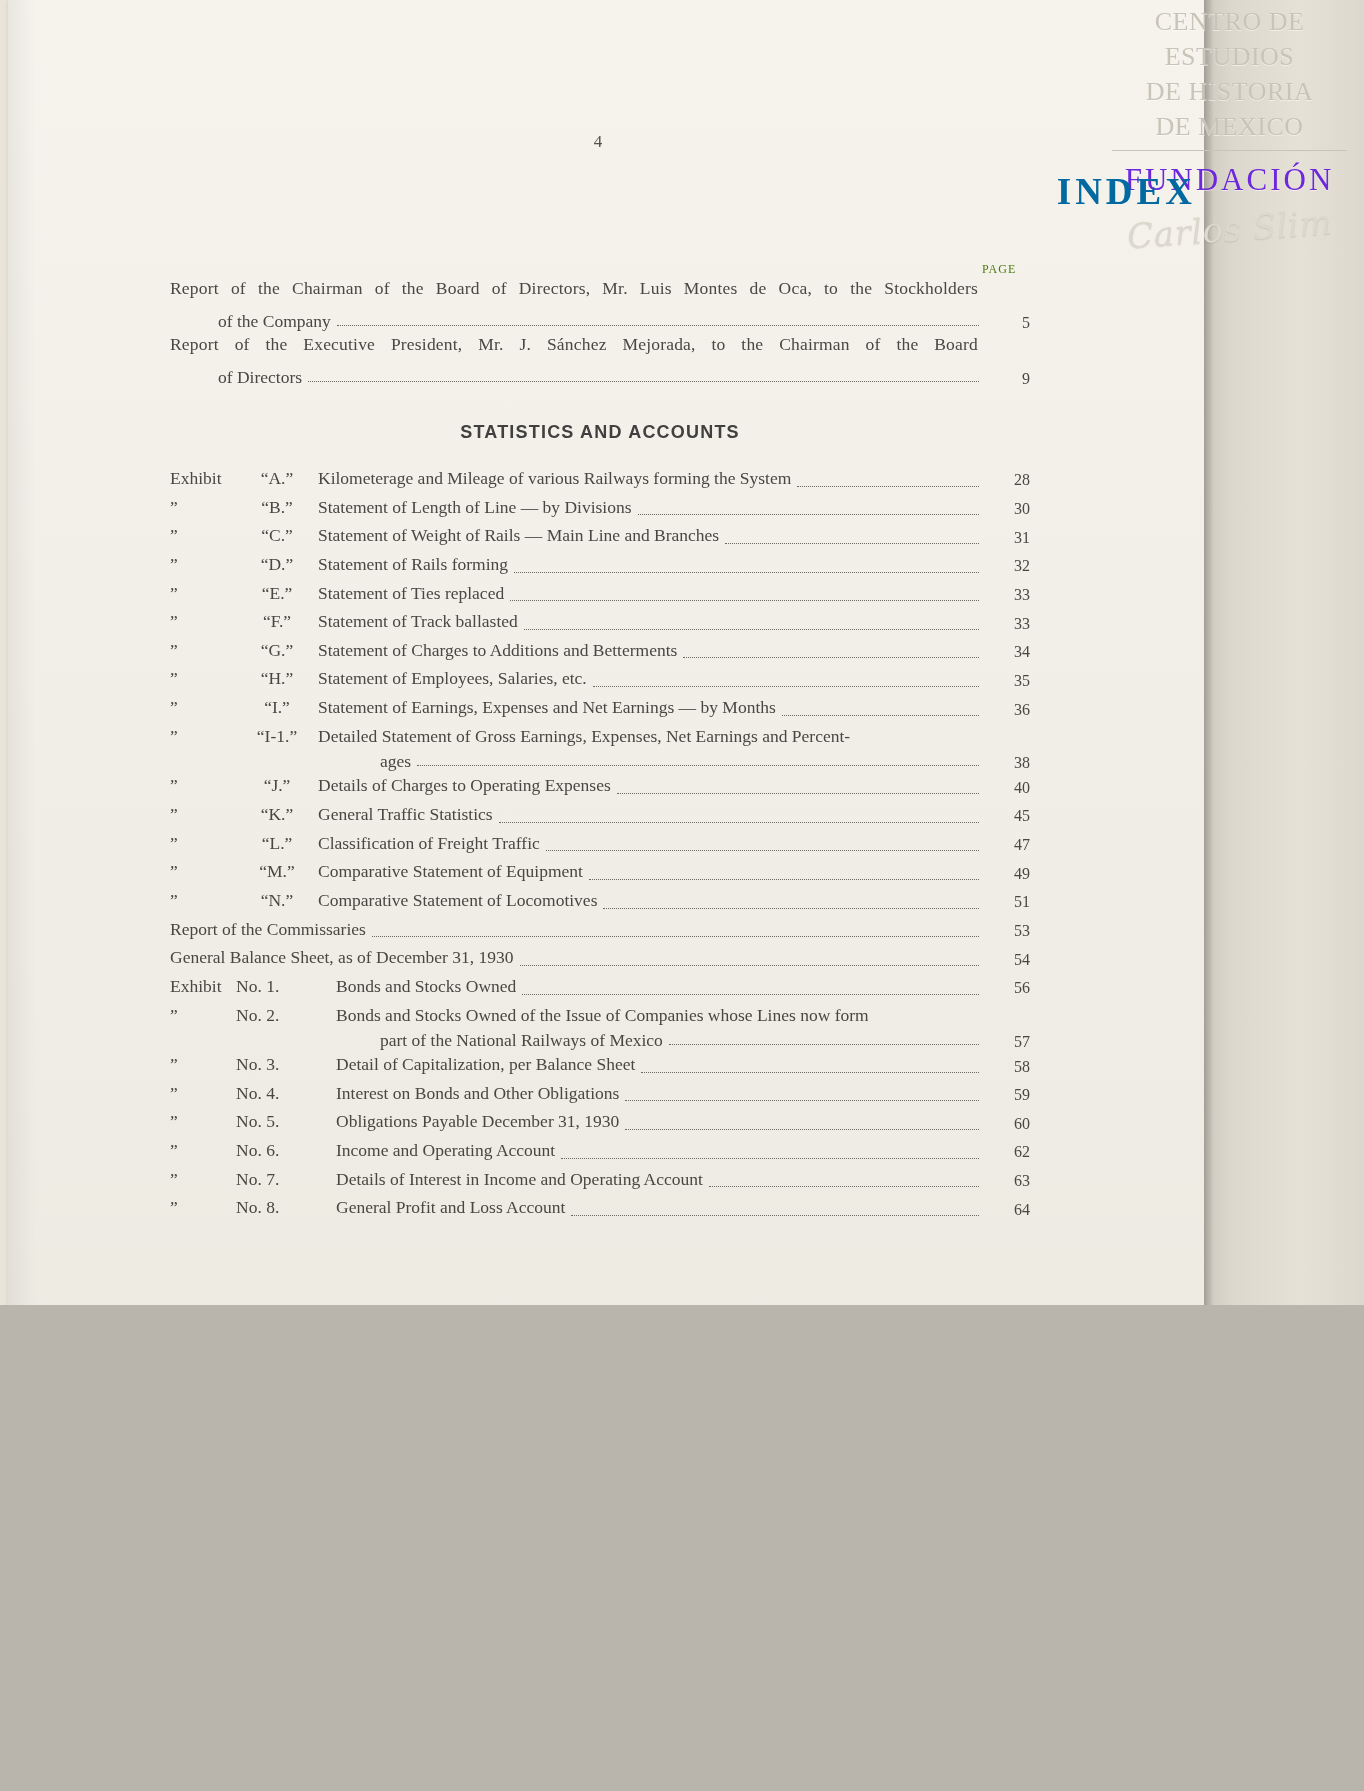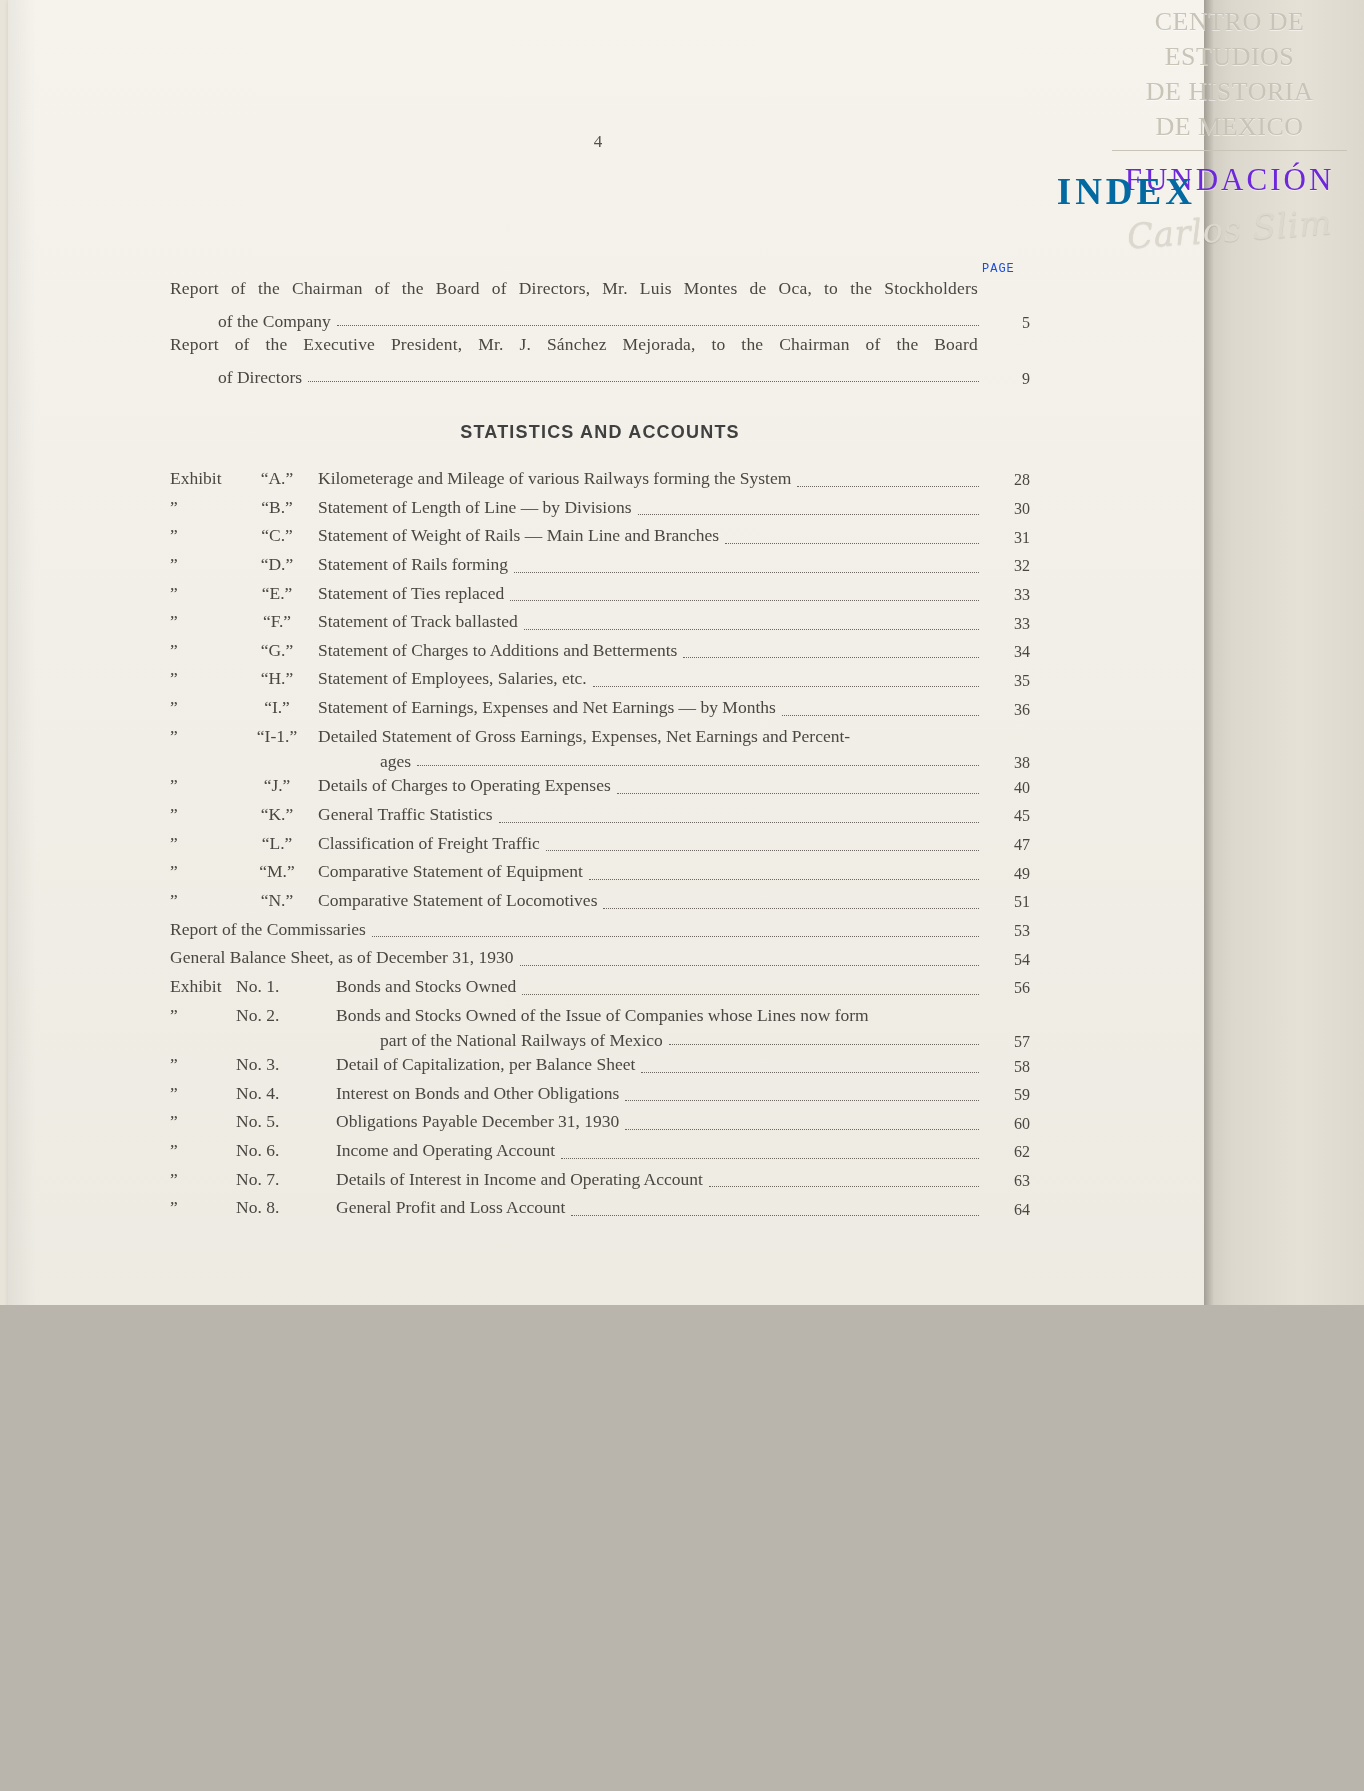--- a/index.html
+++ b/index.html
@@ -105,22 +105,21 @@
     letter-spacing: 4px;
     color: #0369a1;
     font-family: "Liberation Serif", serif;
   }
   .page-col-head {
     position: absolute;
     top: 262px;
     left: 982px;
     font-size: 12px;
     letter-spacing: 1px;
-    color: #1d4ed8;
-    font-family: Liberation Mono, monospace;
+    color: #4d7c0f;
   }
 
   .content {
     position: absolute;
     top: 278px;
     left: 170px;
     width: 860px;
     color: #4a4742;
     font-size: 17.5px;
   }

